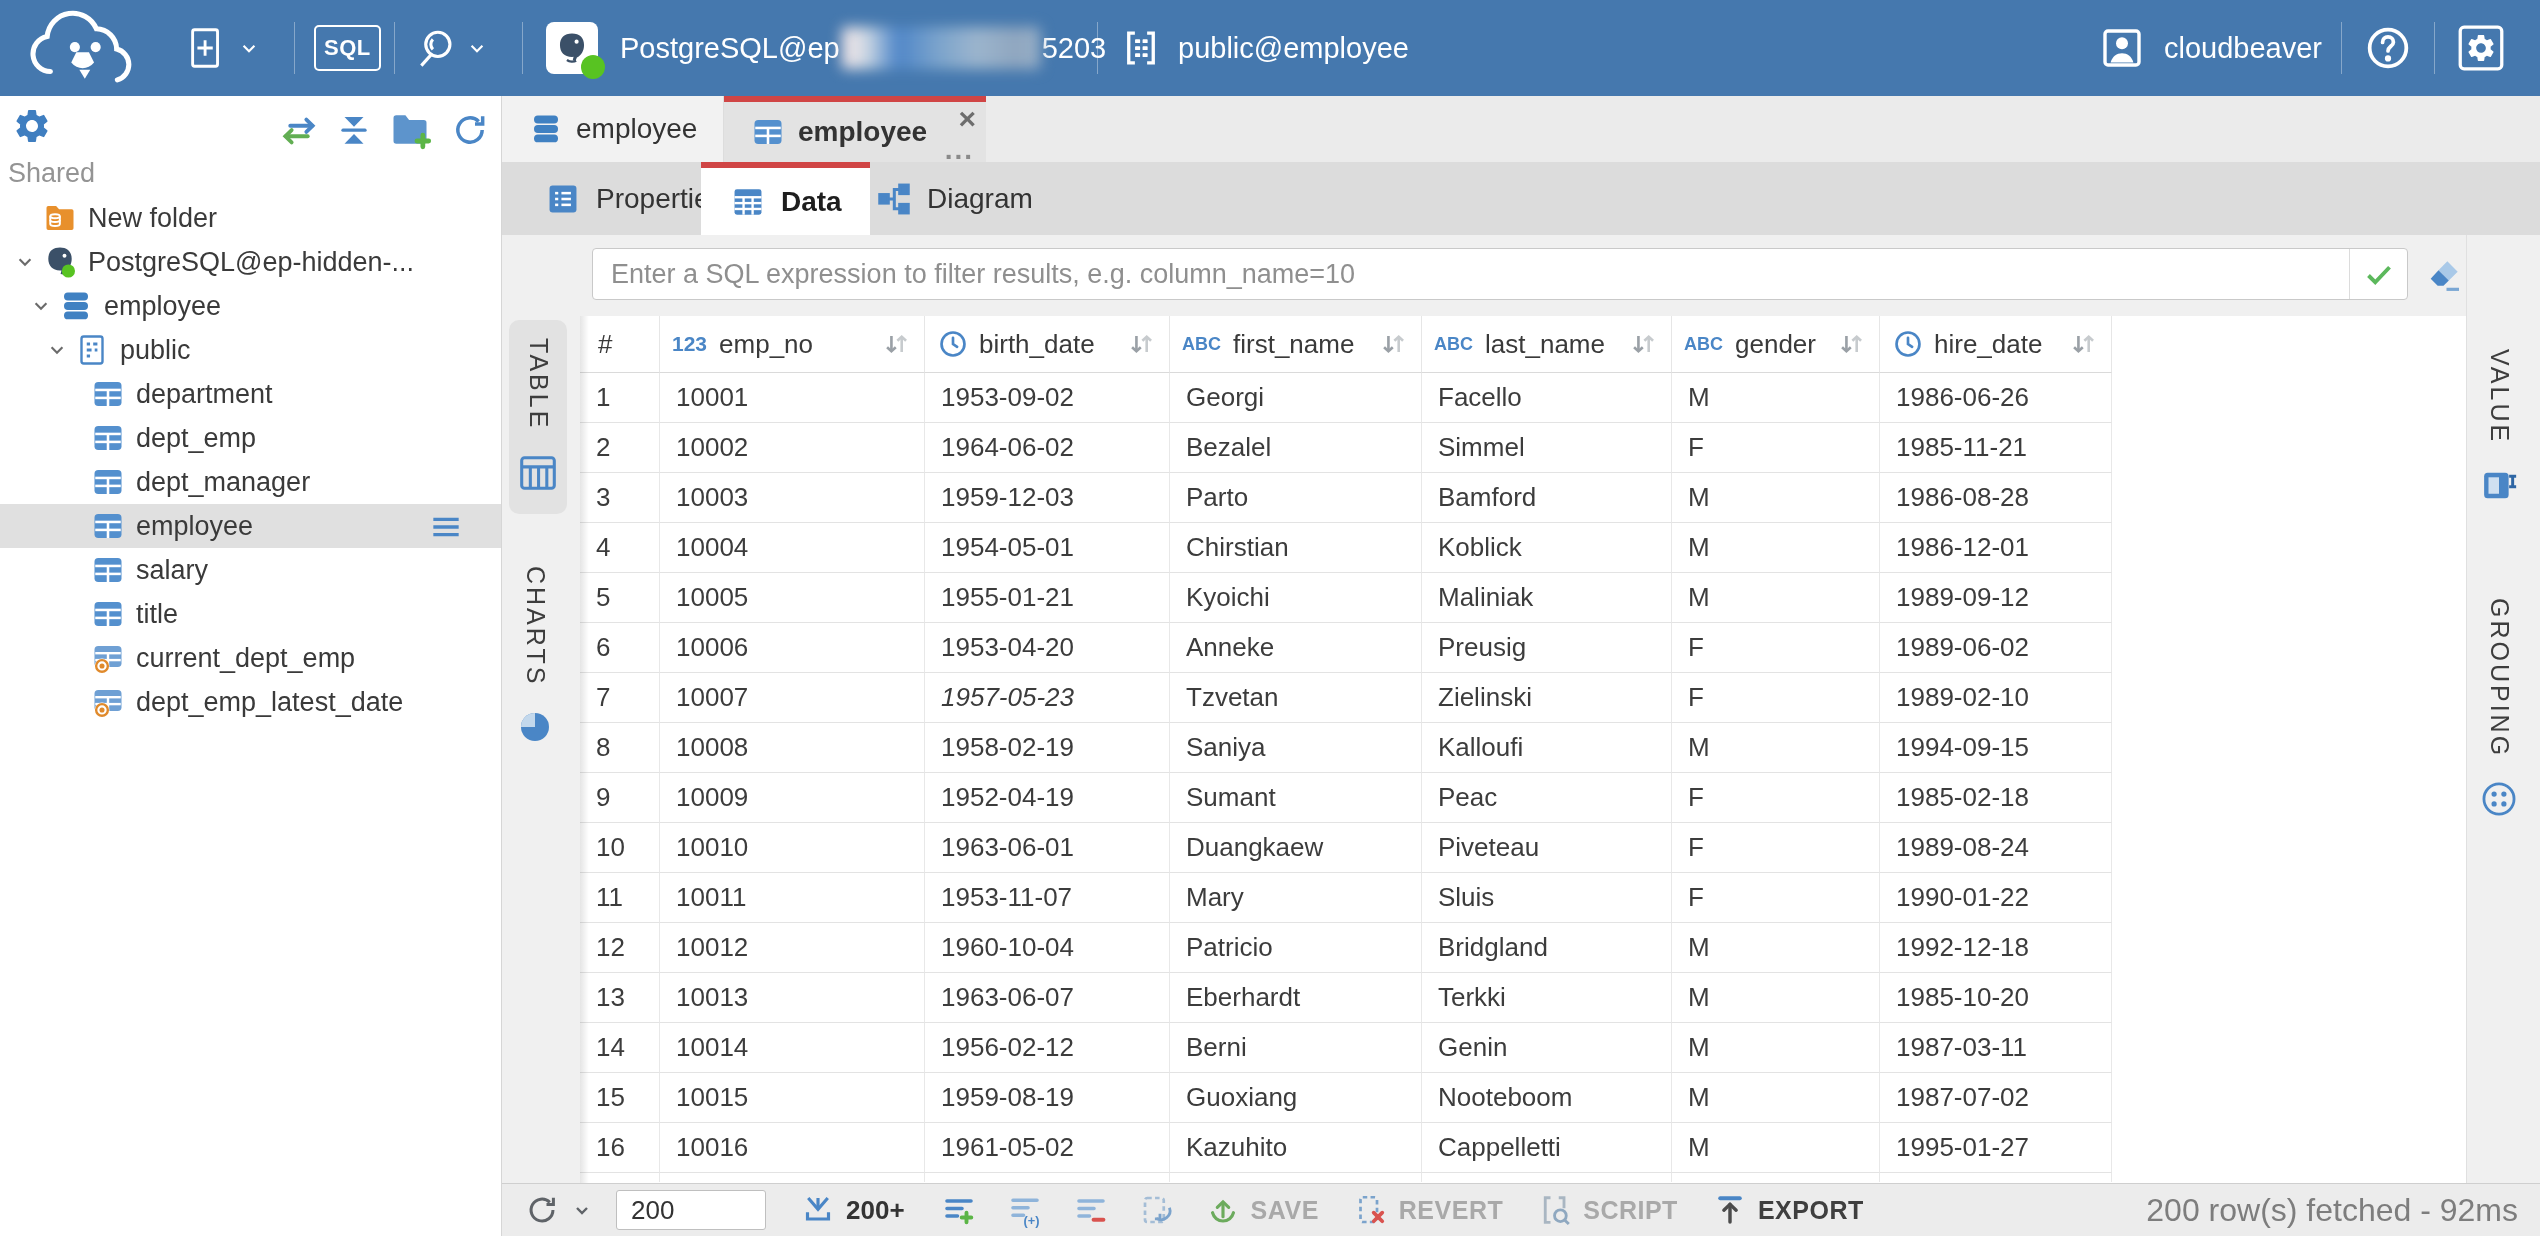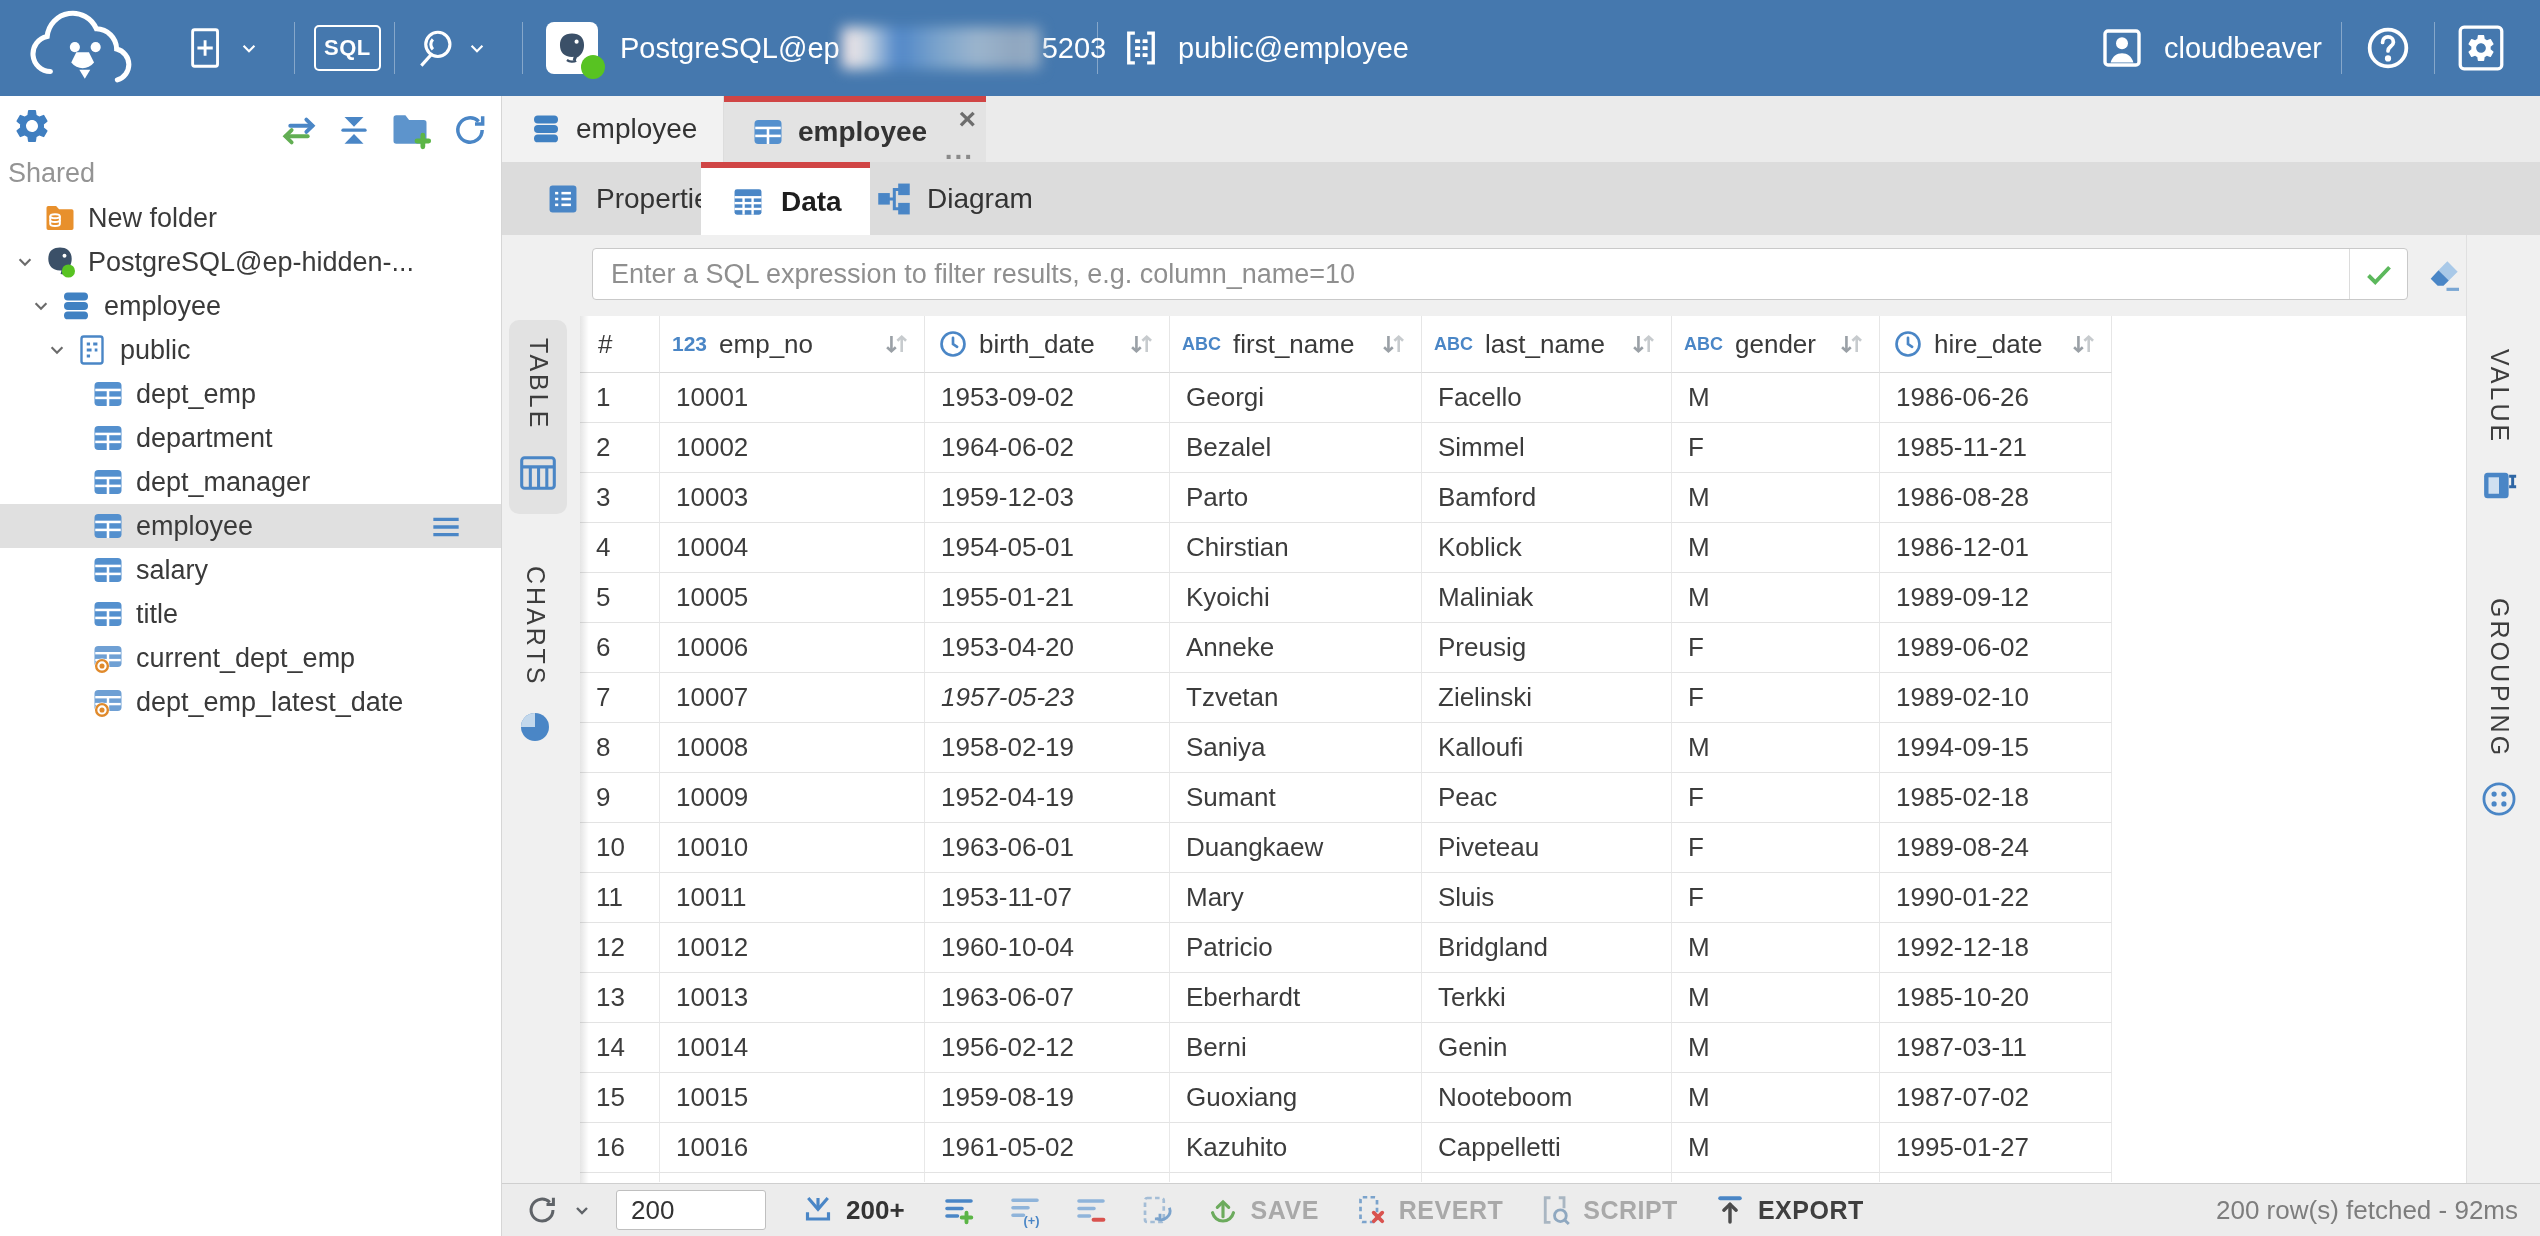--- a/index.html
+++ b/index.html
@@ -98,21 +98,21 @@
   .grow.partial .gcell{border-bottom:none;}
 
   
   .bottombar{position:absolute;left:502px;top:1183px;width:2038px;height:53px;background:#ececec;
              border-top:1px solid #cfcfcf;display:flex;align-items:center;padding:16px 22px;gap:0;}
   .bb-item{display:flex;align-items:center;gap:10px;flex:none;cursor:pointer;}
   .bb-label{font-size:25px;font-weight:700;color:#a9a9a9;letter-spacing:.5px;}
   .bb-label.enabled{color:#3f3f3f;}
   .rowlimit{width:150px;height:40px;border:1px solid #bfbfbf;border-radius:3px;background:#fff;
             font-size:26px;color:#333;padding:0 14px;font-family:"Liberation Sans",sans-serif;outline:none;}
-  .statusbar-text{margin-left:auto;font-size:26px;color:#7d7d7d;white-space:nowrap;}
+  .statusbar-text{margin-left:auto;font-size:32px;color:#7d7d7d;white-space:nowrap;}
   .fetch-label{font-size:26px;font-weight:700;color:#333;}
   svg{display:block;}
 </style>
 </head>
 <body>
 
 <div id="app">
 
   <div class="topbar">
     <div class="abs" style="left:22px;">
@@ -344,35 +344,35 @@
     <span class="tree-ic">
             <svg viewBox="0 0 24 24" width="36" height="36">
               <rect x="3" y="4" width="18" height="16" rx="2.5" fill="#5490ce"></rect>
               <g stroke="#fff" stroke-width="1.7">
                 <path d="M3.5 9.3h17"></path>
                 <path d="M3.5 14.6h17"></path>
                 <path d="M12 9.3V20"></path>
               </g>
             </svg>
           </span>
-    <span class="tree-label">dept_emp</span>
+    <span class="tree-label">department</span>
   </div>
         <div class="tree-item" style="padding-left: 58px;">
     <span class="chev" style="visibility: hidden;"></span>
     <span class="tree-ic">
             <svg viewBox="0 0 24 24" width="36" height="36">
               <rect x="3" y="4" width="18" height="16" rx="2.5" fill="#5490ce"></rect>
               <g stroke="#fff" stroke-width="1.7">
                 <path d="M3.5 9.3h17"></path>
                 <path d="M3.5 14.6h17"></path>
                 <path d="M12 9.3V20"></path>
               </g>
             </svg>
           </span>
-    <span class="tree-label">department</span>
+    <span class="tree-label">dept_emp</span>
   </div>
         <div class="tree-item" style="padding-left: 58px;">
     <span class="chev" style="visibility: hidden;"></span>
     <span class="tree-ic">
             <svg viewBox="0 0 24 24" width="36" height="36">
               <rect x="3" y="4" width="18" height="16" rx="2.5" fill="#5490ce"></rect>
               <g stroke="#fff" stroke-width="1.7">
                 <path d="M3.5 9.3h17"></path>
                 <path d="M3.5 14.6h17"></path>
                 <path d="M12 9.3V20"></path>

